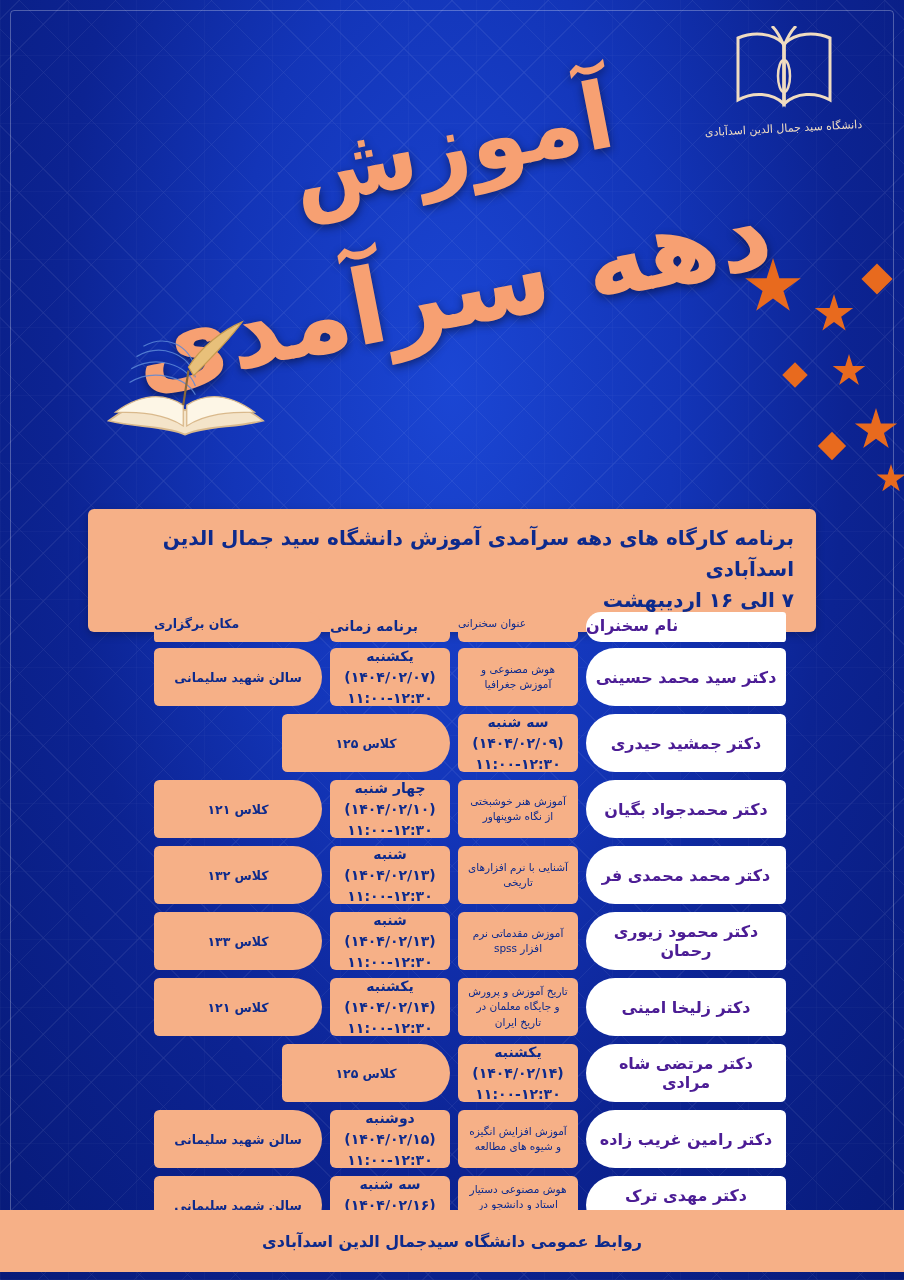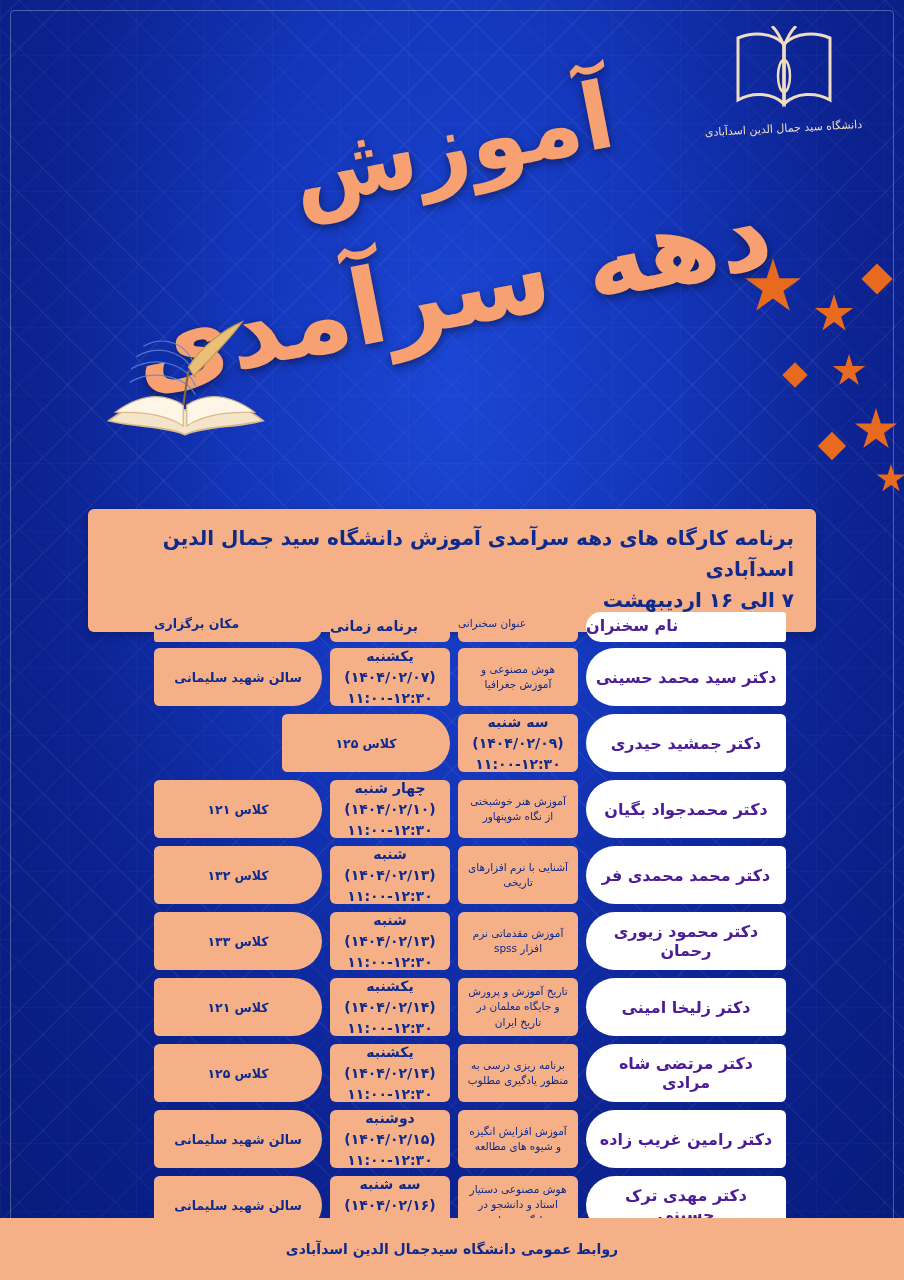--- a/index.html
+++ b/index.html
@@ -235,28 +235,28 @@
     font-weight: bold;
     border-radius: 6px 32px 32px 6px;
   }
   .time-stack { display: block; }
   .time-stack span { display: block; }
 
   
   .footer {
     position: absolute;
     left: 0; right: 0;
-    bottom: 0;
+    bottom: 8px;
     height: 62px;
     background: #f6b087;
     display: flex;
     align-items: center;
     justify-content: center;
     color: #0d2a8c;
-    font-size: 14px;
+    font-size: 16px;
     font-weight: bold;
   }
 </style>
 </head>
 <body>
 
 <div class="poster">
   <div class="pattern-overlay"></div>
   <div class="frame"></div>
 
@@ -382,21 +382,20 @@
             <span class="time-stack">
               <span>یکشنبه</span>
               <span>(۱۴۰۴/۰۲/۱۴)</span>
               <span>۱۱:۰۰-۱۲:۳۰</span>
             </span>
           </div>
           <div class="cell c-place">کلاس ۱۲۱</div>
         </div>
         <div class="row">
           <div class="cell c-speaker">دکتر مرتضی شاه مرادی</div>
-          <div class="cell c-topic">برنامه ریزی درسی به منظور یادگیری مطلوب</div>
           <div class="cell c-time">
             <span class="time-stack">
               <span>یکشنبه</span>
               <span>(۱۴۰۴/۰۲/۱۴)</span>
               <span>۱۱:۰۰-۱۲:۳۰</span>
             </span>
           </div>
           <div class="cell c-place">کلاس ۱۲۵</div>
         </div>
         <div class="row">

